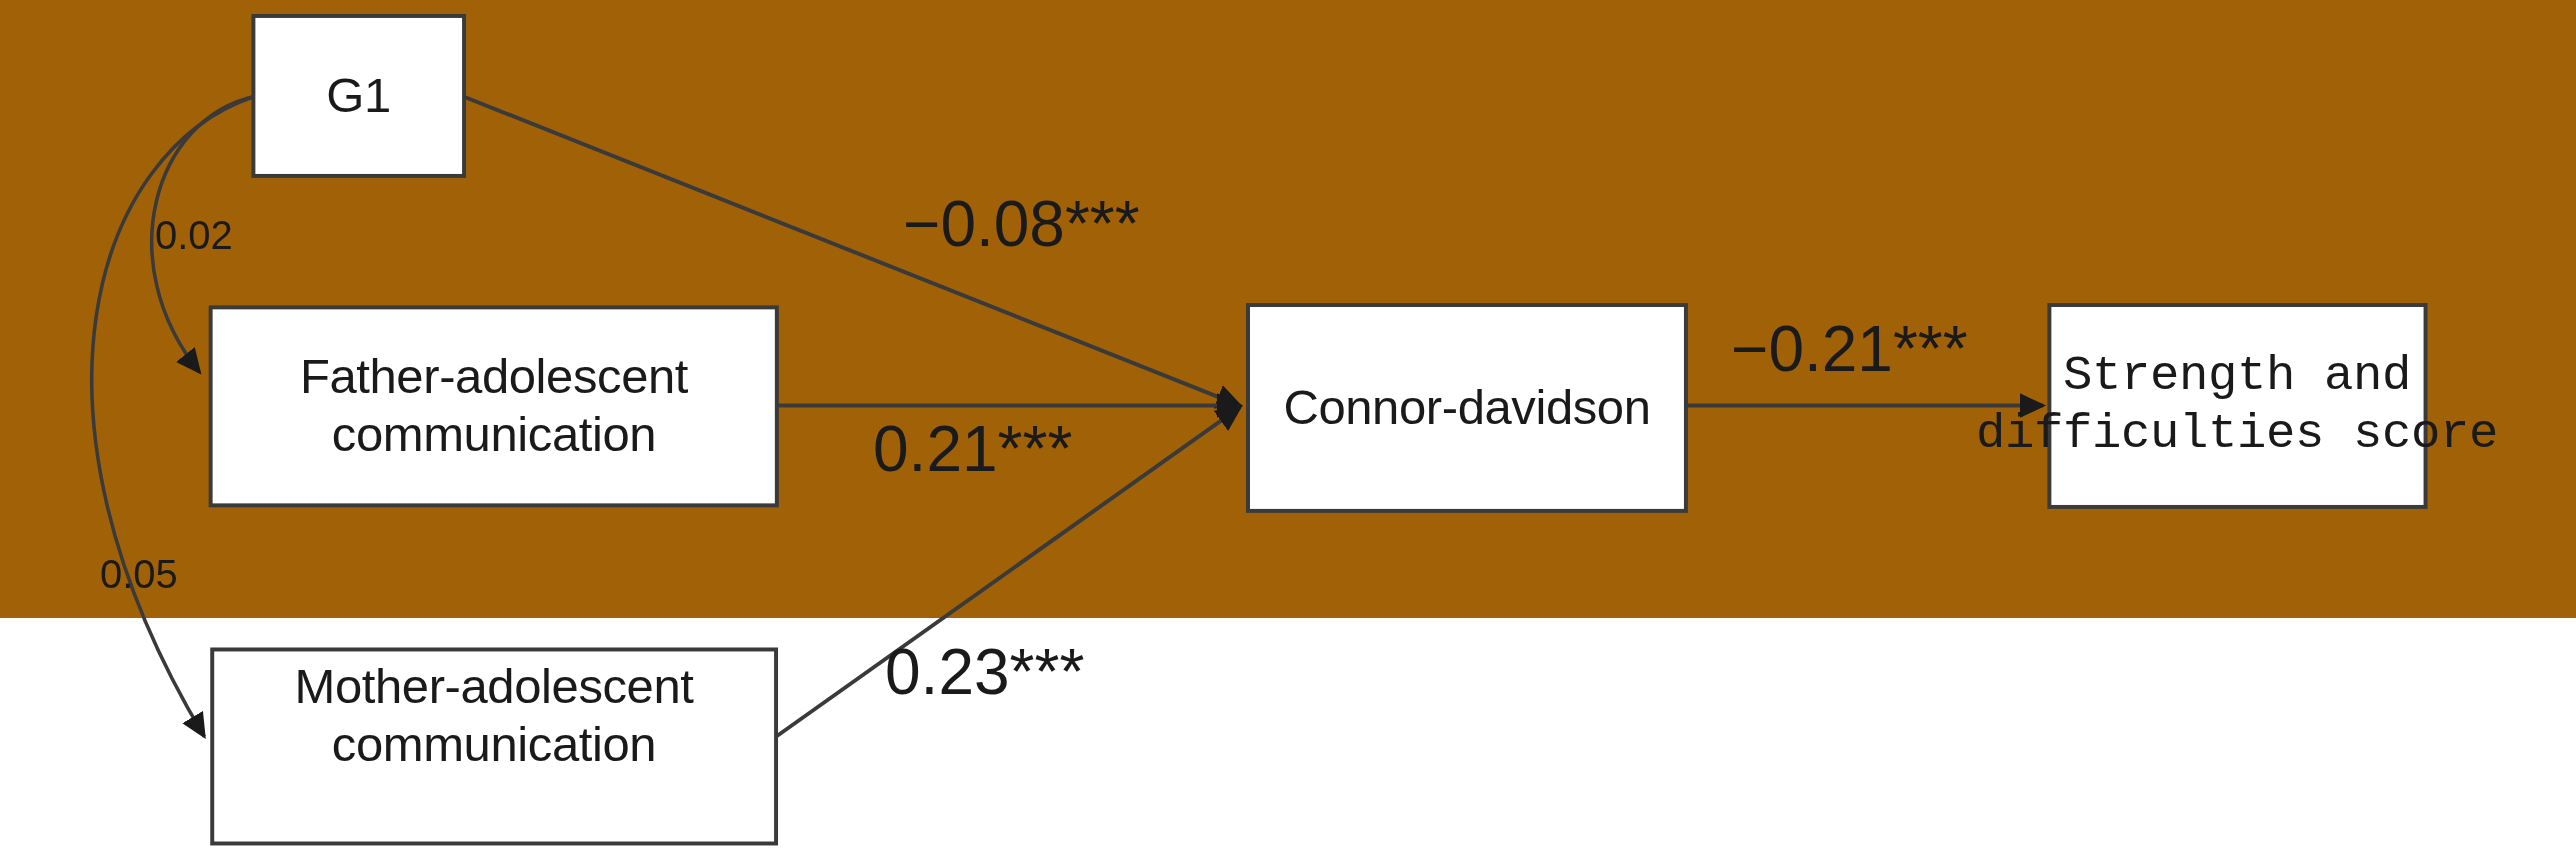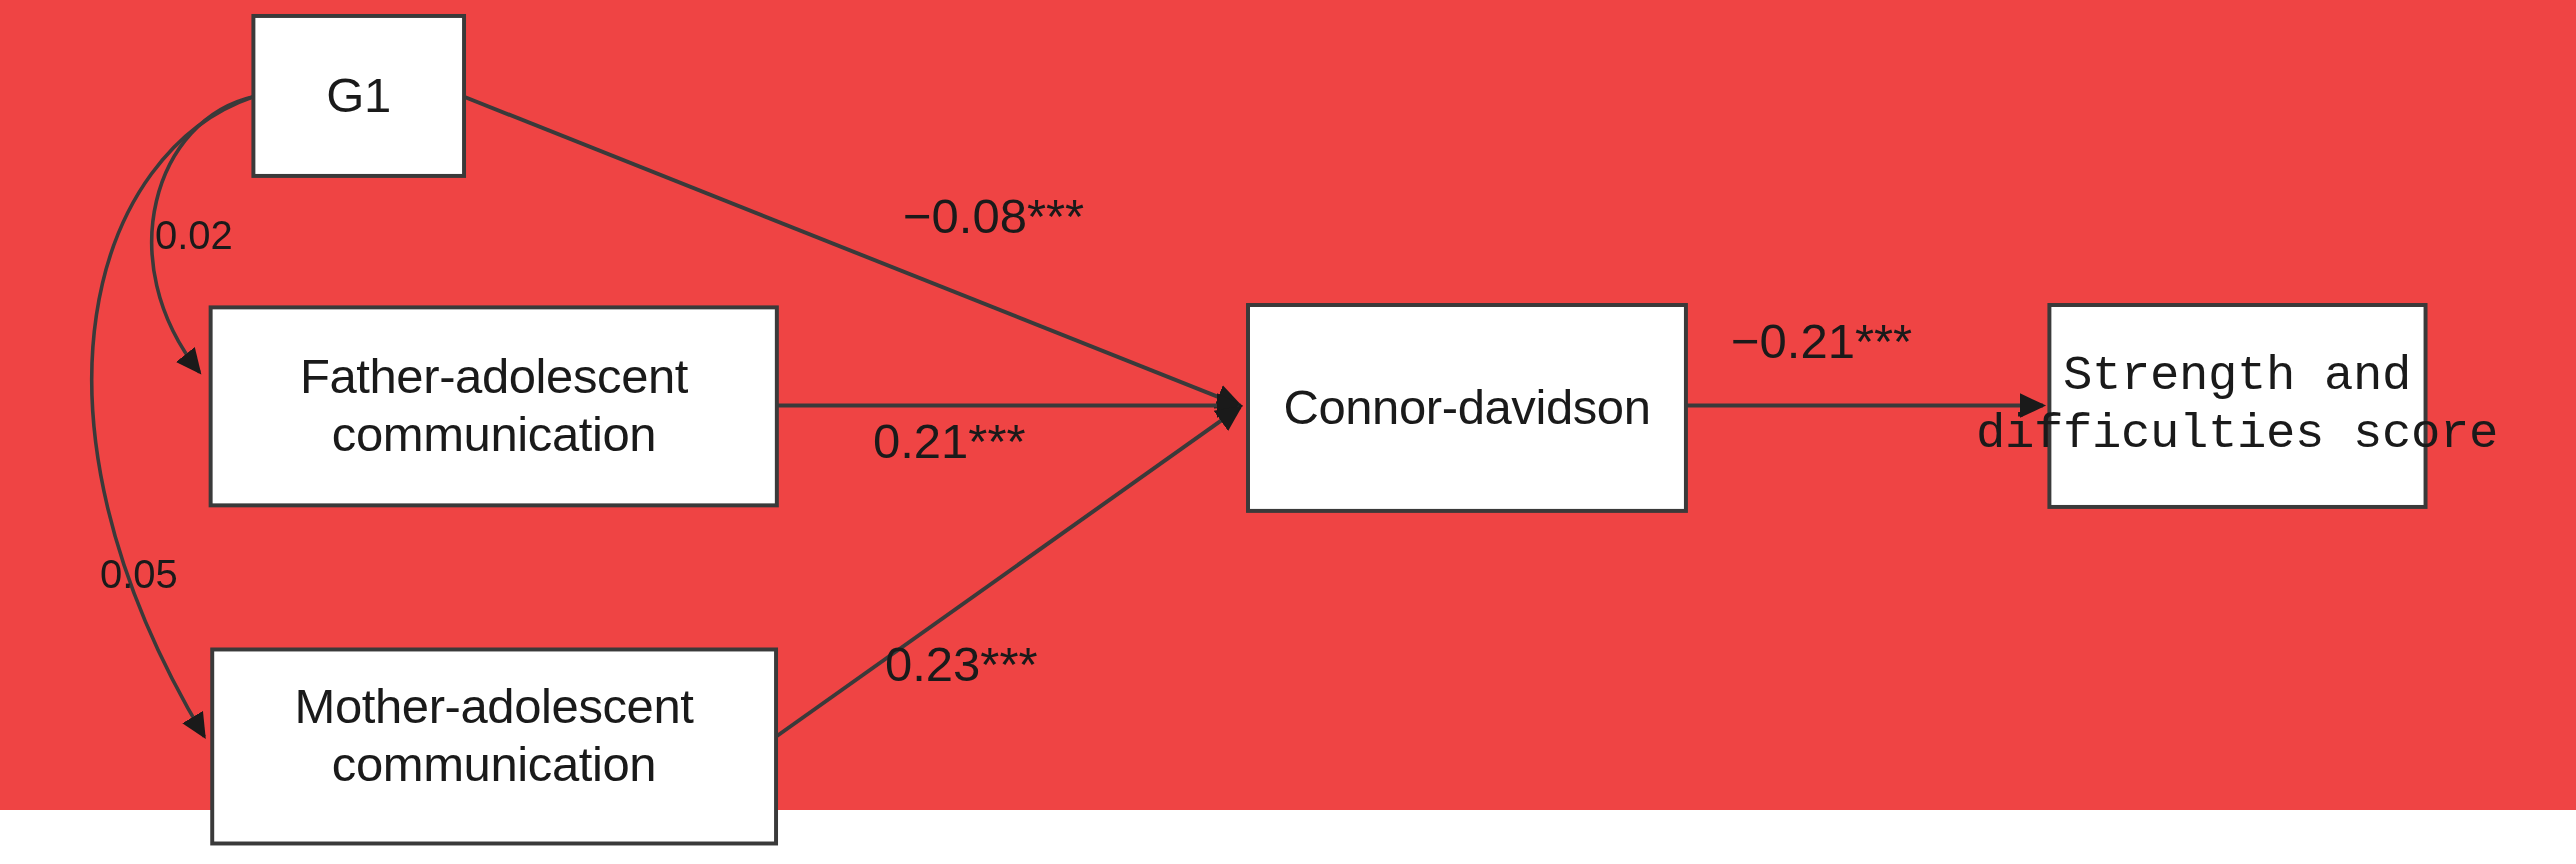--- a/index.html
+++ b/index.html
@@ -10,22 +10,22 @@
   }
   body {
     width: 2576px;
     height: 865px;
     font-family: "Liberation Sans", sans-serif;
     overflow: hidden;
   }
   #diagram-root {
     position: relative;
     width: 2576px;
-    height: 810px;
-    background: #ef4444;
+    height: 618px;
+    background: #a16207;
   }
   svg#diagram-svg {
     position: absolute;
     left: 0;
     top: 0;
     width: 2576px;
     height: 865px;
   }
   .node-box {
     fill: #ffffff;
@@ -55,21 +55,21 @@
     line-height: 1.18;
     letter-spacing: -0.4px;
     white-space: nowrap;
     pointer-events: none;
   }
   .node-label span { display: block; }
   .edge-label {
     position: absolute;
     color: #1a1a1a;
     font-family: "Liberation Sans", sans-serif;
-    font-size: 49px;
+    font-size: 64px;
     line-height: 1;
     white-space: nowrap;
     pointer-events: none;
   }
   .edge-label.small {
     font-size: 40px;
   }
 </style>
 </head>
 <body>
@@ -111,21 +111,21 @@
 
   <div class="node-label" style="left:253px; top:16px; width:211px; height:160px;">
     <span>G1</span>
   </div>
 
   <div class="node-label" style="left:211px; top:307px; width:566px; height:198px;">
     <span>Father-adolescent</span>
     <span>communication</span>
   </div>
 
-  <div class="node-label" style="left:212px; top:639px; width:564px; height:194px;">
+  <div class="node-label" style="left:212px; top:619px; width:564px; height:194px;">
     <span>Mother-adolescent</span>
     <span>communication</span>
   </div>
 
   <div class="node-label" style="left:1248px; top:305px; width:438px; height:206px;">
     <span>Connor-davidson</span>
   </div>
 
   <div class="node-label" style="left:2049px; top:305px; width:376px; height:202px;font-family:Liberation Mono, monospace;">
     <span>Strength and</span>

